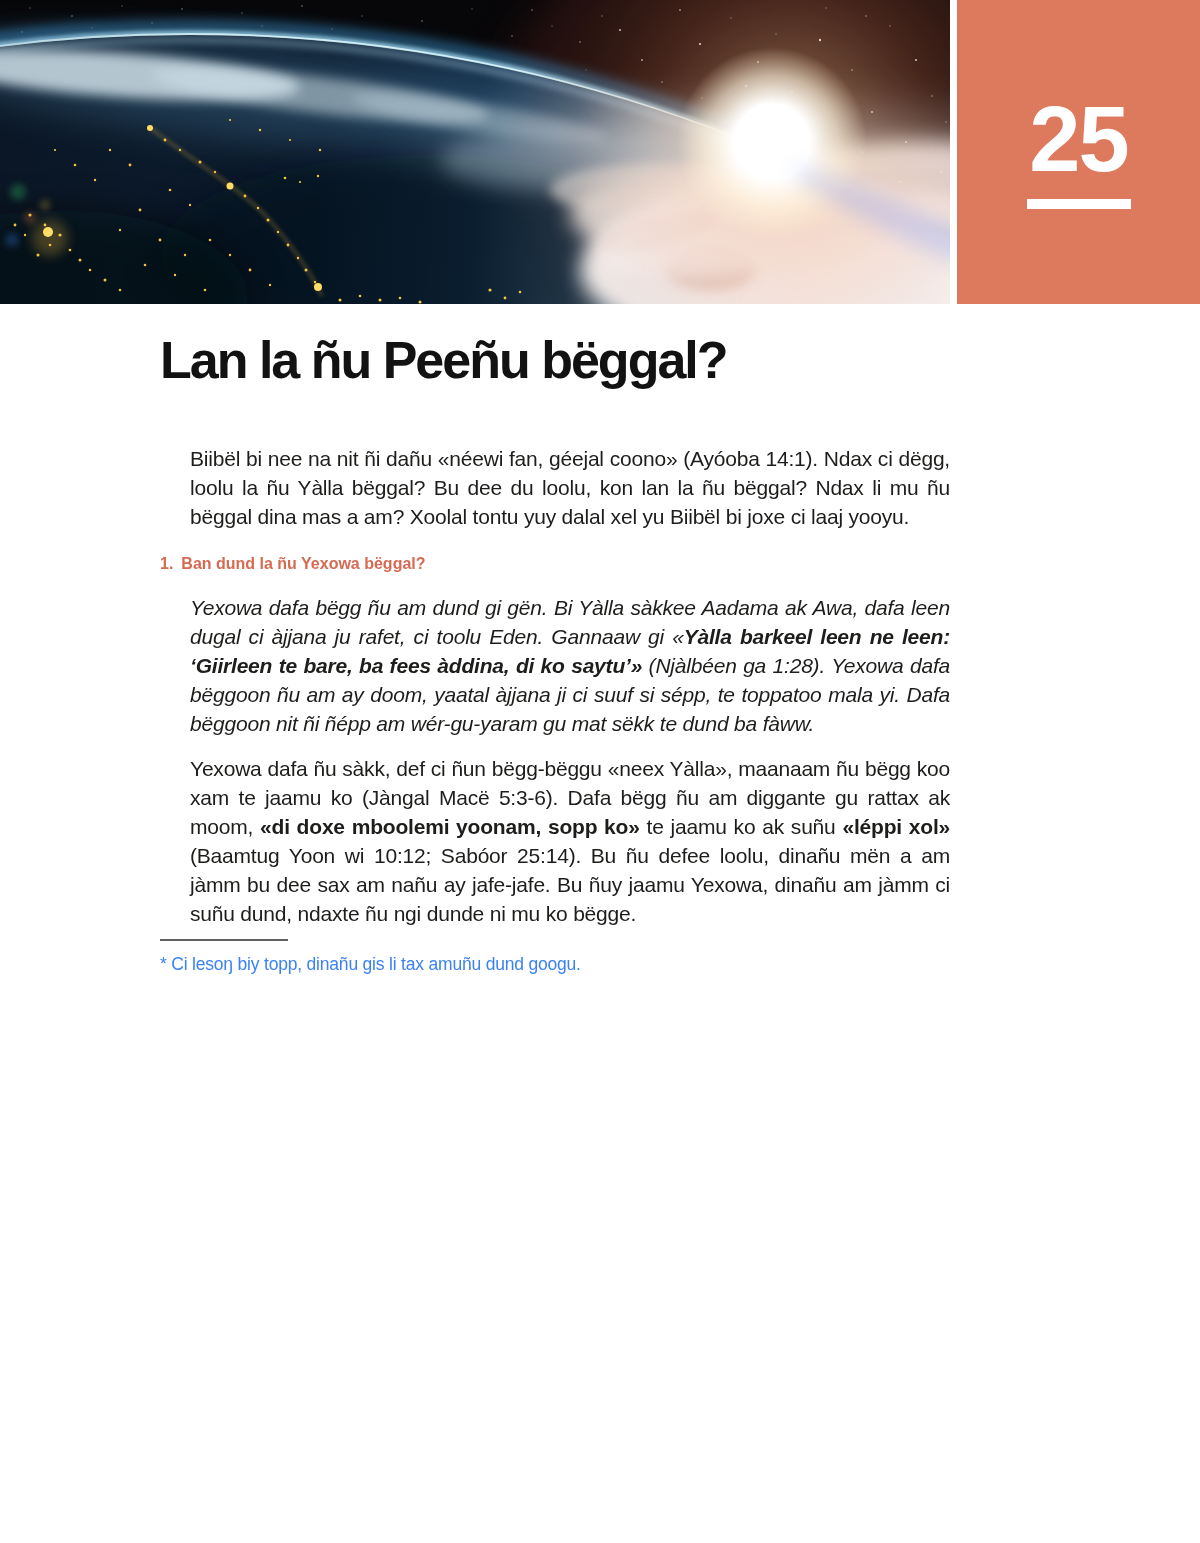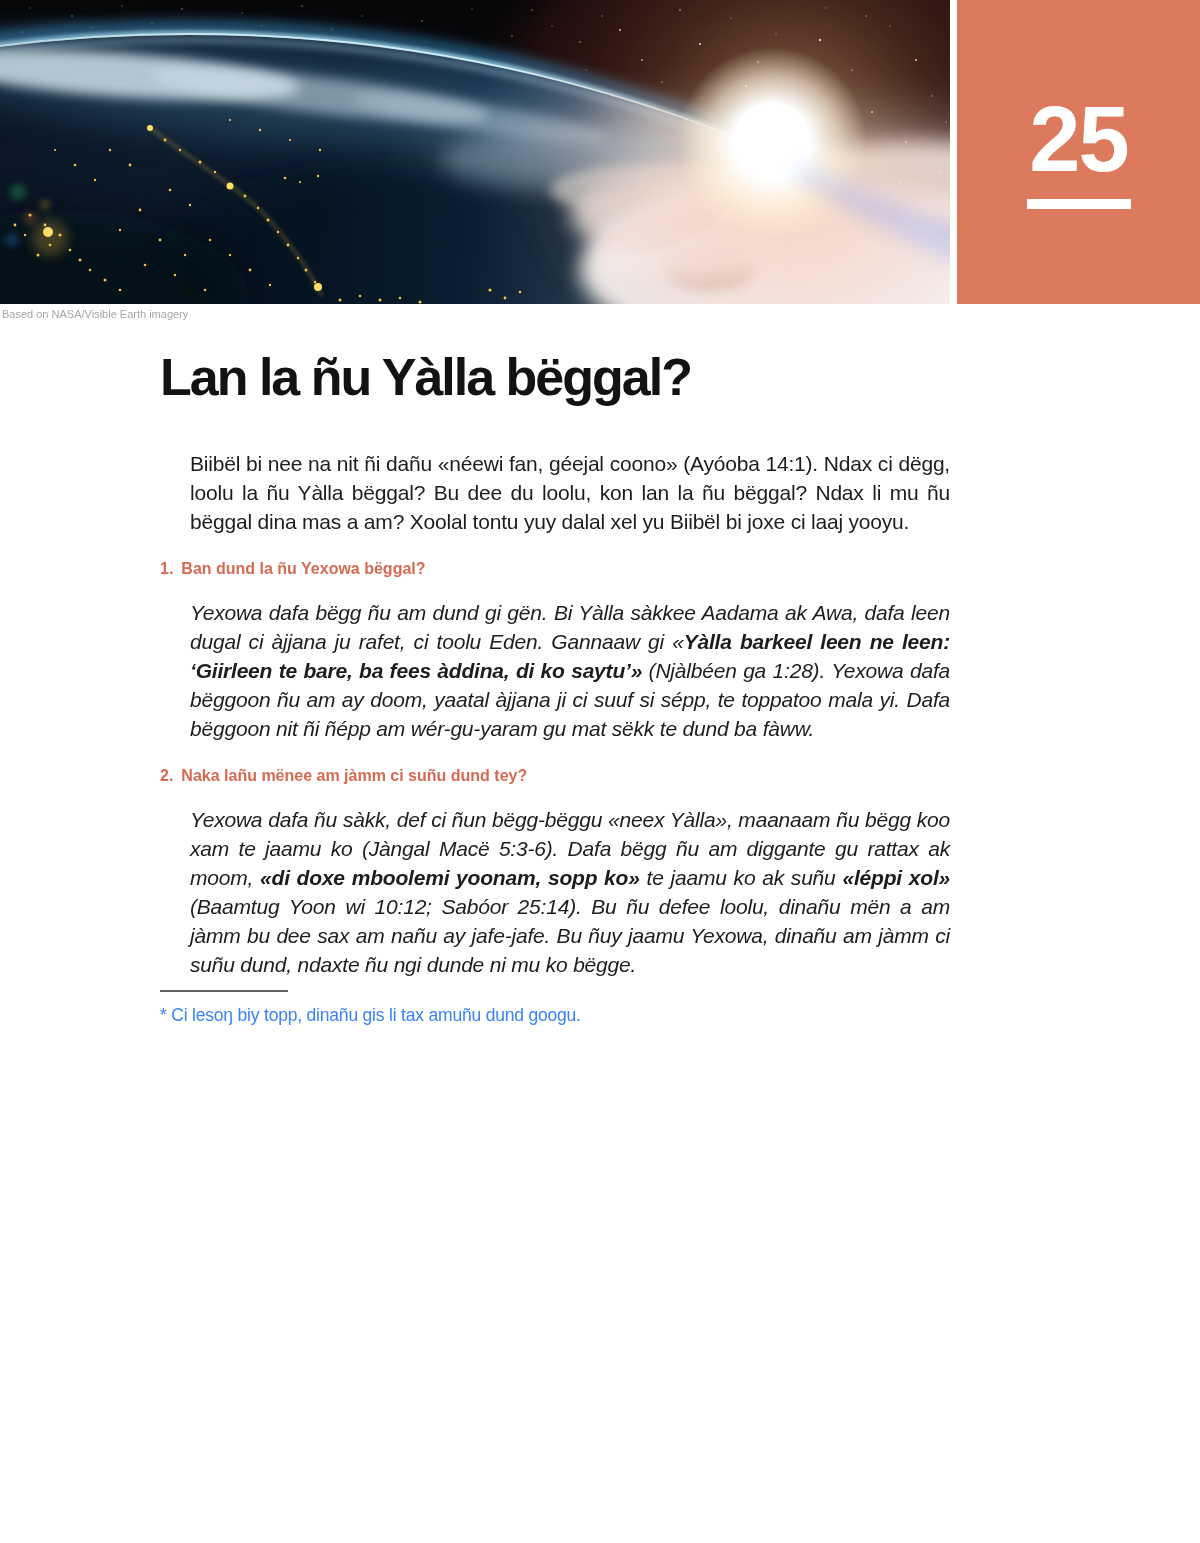--- a/index.html
+++ b/index.html
@@ -17,21 +17,21 @@
 
   .photo-caption{margin:4px 0 0 2px;font-size:11px;line-height:13px;color:#a6a6a6;letter-spacing:0;}
 
   
   .content{margin-left:160px;width:800px;}
   .page-title{margin:30px 0 0 0;font-size:52px;line-height:52px;font-weight:bold;
               letter-spacing:-2px;color:#121212;}
   .para{margin:16px 0 0 30px;width:760px;font-size:21px;line-height:29px;
         text-align:justify;letter-spacing:-0.2px;color:#1d1d1b;}
   .para b{font-weight:bold;}
-  .intro{margin-top:46px;}
+  .intro{margin-top:58px;}
   .q-heading{margin:20px 0 0 0;font-size:16px;line-height:26px;font-weight:bold;
              color:var(--heading-accent,#d66a52);}
   .q-num{margin-right:8px;}
   .q-heading + .para{margin-top:16px;font-style:italic;}
   .footnote-rule{margin:11px 0 0 0;width:128px;height:2px;background:#606060;}
   .footnote{margin:12px 0 0 0;width:780px;font-size:17.5px;line-height:22px;
             letter-spacing:-0.2px;color:#3b82f6;}
 </style>
 </head>
 <body>
@@ -253,34 +253,32 @@
         <ellipse cx="912" cy="225" rx="130" ry="16" fill="#4f7dff" opacity="0.22" filter="url(#b10)" transform="rotate(25 912 225)"></ellipse>
       </g>
     </svg>
 
     <div class="chapter-badge">
       <div class="chapter-num">25</div>
       <div class="chapter-bar"></div>
     </div>
   </div>
 
-  <div class="photo-caption">Based on NASA/Visible Earth imagery</div>
 
   <main class="content">
 
-    <h1 class="page-title">Lan la ñu Yàlla bëggal?</h1>
+    <h1 class="page-title">Lan la ñu Peeñu bëggal?</h1>
 
     <p class="para intro"><span>Biibël bi nee na nit ñi dañu «néewi fan, géejal coono» (Ayóoba 14:1). Ndax ci dëgg, loolu la ñu Yàlla bëggal? Bu dee du loolu, kon lan la ñu bëggal? Ndax li mu ñu bëggal dina mas a am? Xoolal tontu yuy dalal xel yu Biibël bi joxe ci laaj yooyu.</span></p>
 
     <h2 class="q-heading"><span class="q-num">1.</span><span>Ban dund la ñu Yexowa bëggal?</span></h2>
 
     <p class="para"><span>Yexowa dafa bëgg ñu am dund gi gën. Bi Yàlla sàkkee Aadama ak Awa, dafa leen dugal ci àjjana ju rafet, ci toolu Eden. Gannaaw gi «</span><b>Yàlla barkeel leen ne leen: ‘Giirleen te bare, ba fees àddina, di ko saytu’»</b><span> (Njàlbéen ga 1:28). Yexowa dafa bëggoon ñu am ay doom, yaatal àjjana ji ci suuf si sépp, te toppatoo mala yi. Dafa bëggoon nit ñi ñépp am wér-gu-yaram gu mat sëkk te dund ba fàww.</span></p>
 
 
-    <h2 class="q-heading"><span class="q-num">2.</span><span>Naka lañu mënee am jàmm ci suñu dund tey?</span></h2>
 
     <p class="para"><span>Yexowa dafa ñu sàkk, def ci ñun bëgg-bëggu «neex Yàlla», maanaam ñu bëgg koo xam te jaamu ko (Jàngal Macë 5:3-6). Dafa bëgg ñu am diggante gu rattax ak moom, </span><b>«di doxe mboolemi yoonam, sopp ko»</b><span> te jaamu ko ak suñu </span><b>«léppi xol»</b><span> (Baamtug Yoon wi 10:12; Sabóor 25:14). Bu ñu defee loolu, dinañu mën a am jàmm bu dee sax am nañu ay jafe-jafe. Bu ñuy jaamu Yexowa, dinañu am jàmm ci suñu dund, ndaxte ñu ngi dunde ni mu ko bëgge.</span></p>
 
     <div class="footnote-rule"></div>
 
     <p class="footnote">* Ci lesoŋ biy topp, dinañu gis li tax amuñu dund googu.</p>
 
   </main>
 </div>
 

